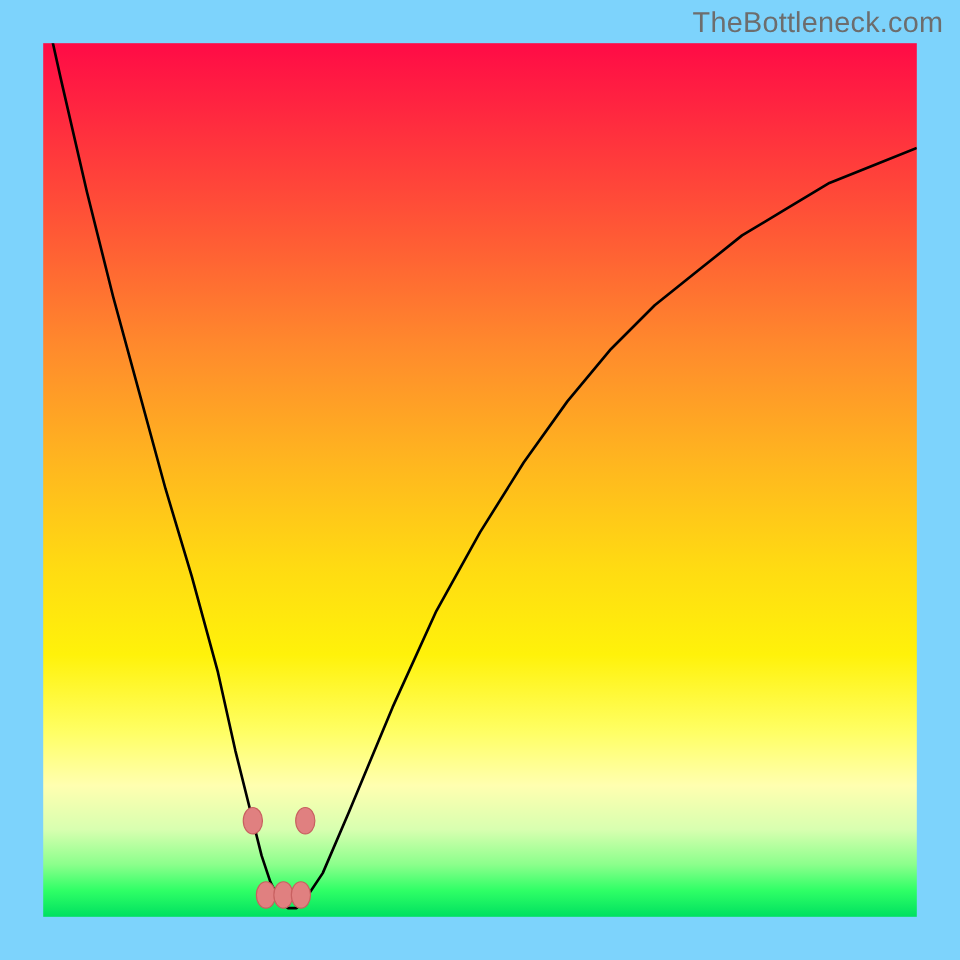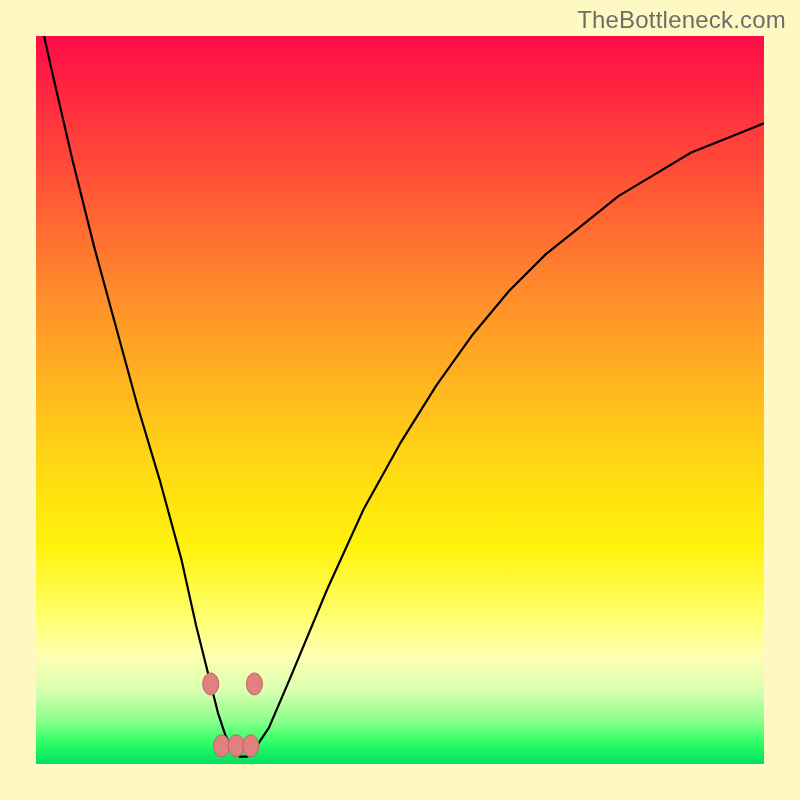--- a/index.html
+++ b/index.html
@@ -10,21 +10,21 @@
     overflow: hidden;
     background: #000;
     font-family: Arial, Helvetica, sans-serif;
   }
   .frame {
     position: absolute;
     top: 0;
     left: 0;
     width: 800px;
     height: 800px;
-    background: #fef9c3;
+    background: #7dd3fc;
   }
   .plot {
     position: absolute;
     top: 36px;
     left: 36px;
     width: 728px;
     height: 728px;
     background: linear-gradient(to bottom,
       #ff0b46 0%,
       #ff2f3e 10%,

